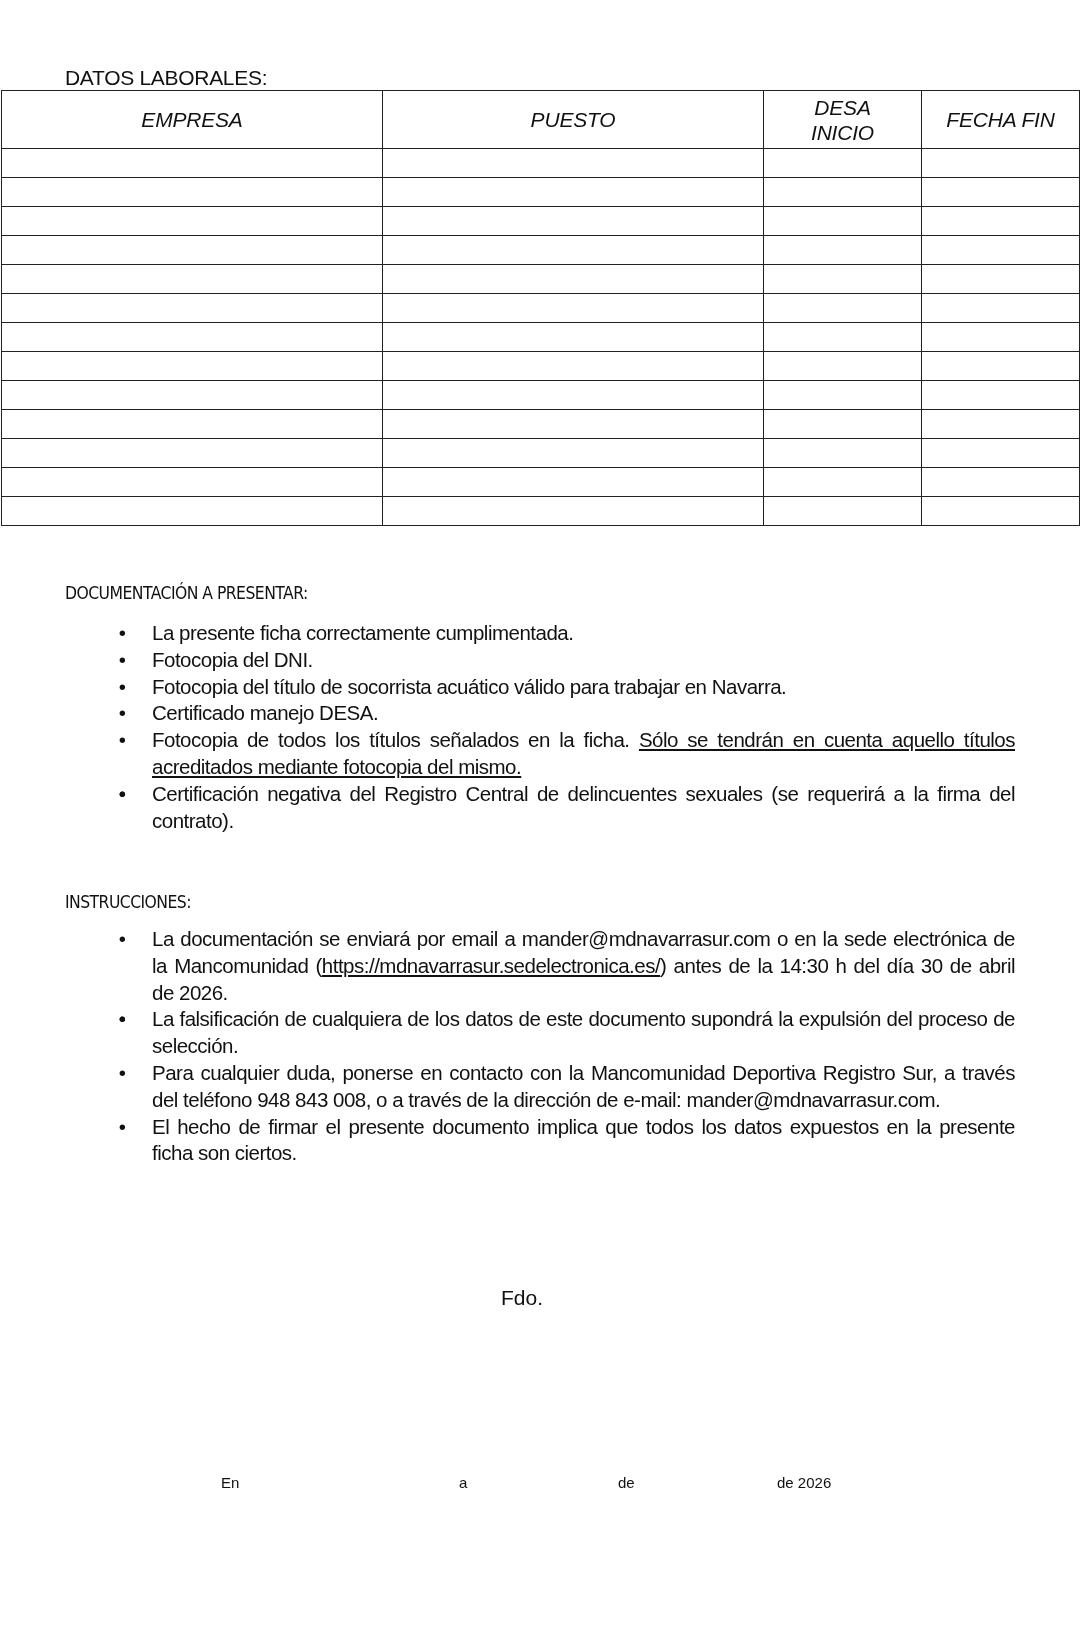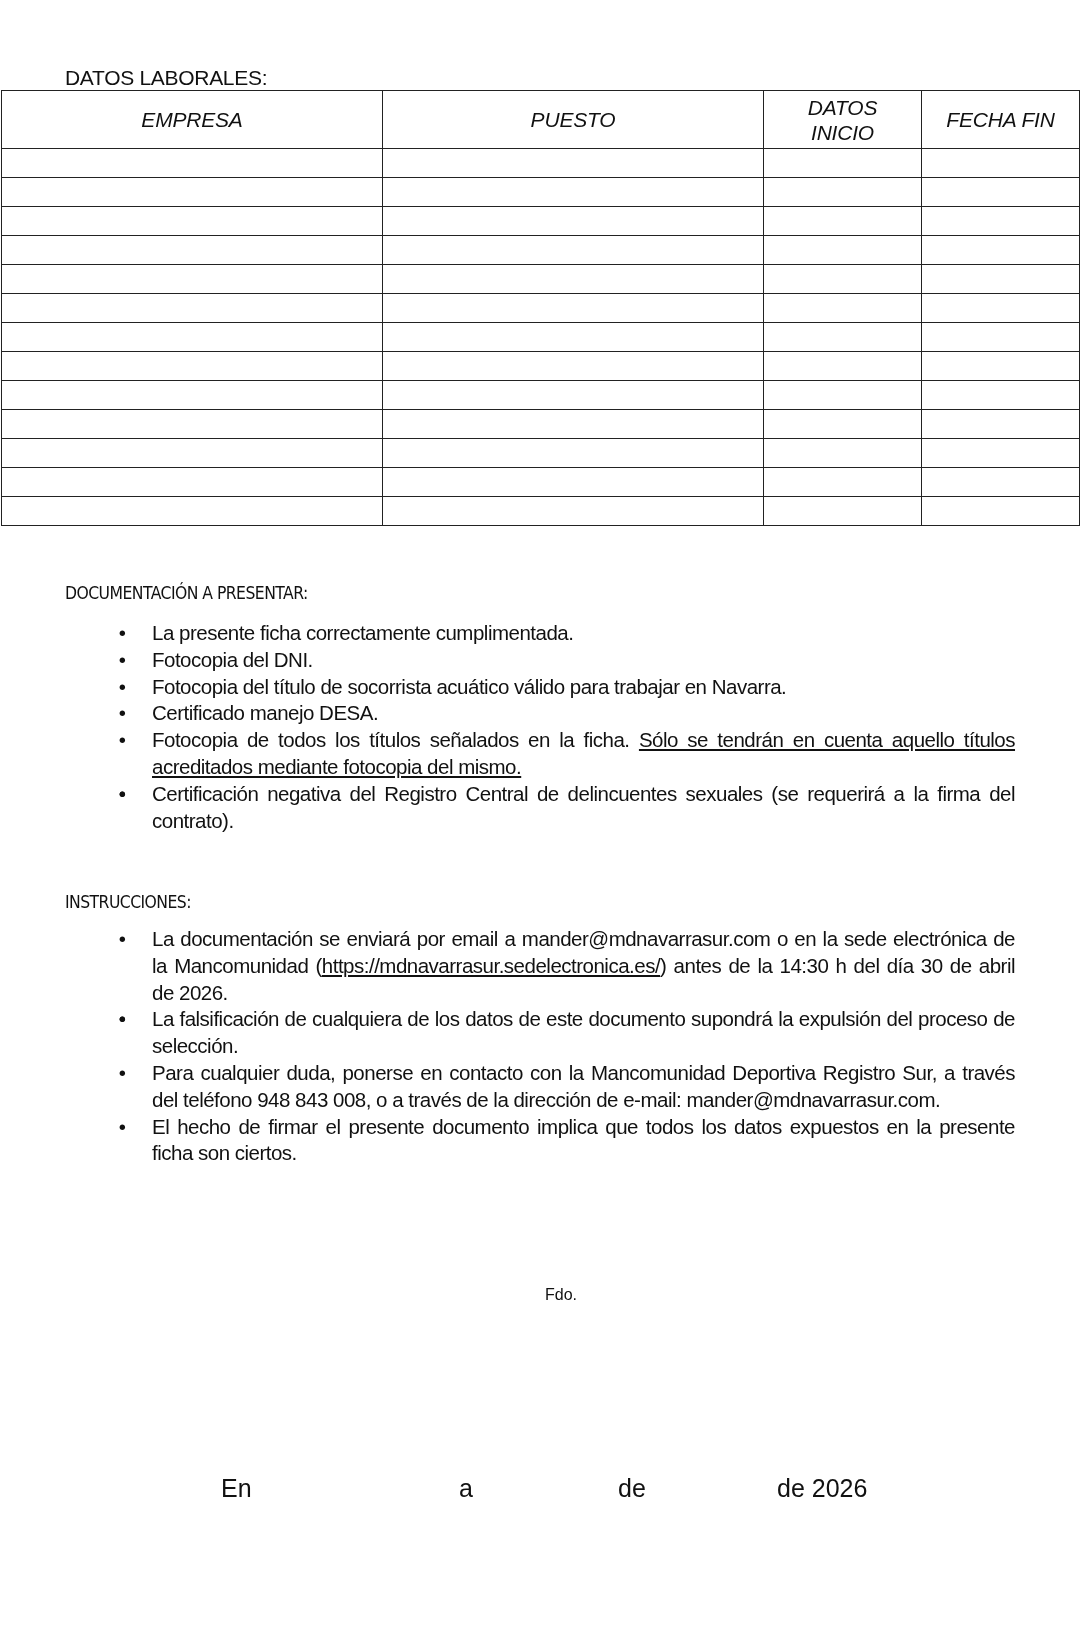--- a/index.html
+++ b/index.html
@@ -29,41 +29,41 @@
     font-size: 20.5px; line-height: 26.8px; letter-spacing: -0.5px;
     text-align: justify;
   }
   ul.bullets li .dot {
     position: absolute; left: 116px; top: 0; width: 12px; text-align: center;
   }
   .doc-list { top: 620px; }
   .ins-list { top: 926px; }
   .u { text-decoration: underline; }
   b { font-weight: normal; }
-  .fdo { left: 545px; top: 1286px; font-size: 16px; }
-  .datel { top: 1474px; font-size: 25px; }
+  .fdo { left: 501px; top: 1286px; font-size: 21px; }
+  .datel { top: 1474px; font-size: 15px; }
 </style>
 </head>
 <body>
 
 <div class="abs section-title-1">DATOS LABORALES:</div>
 
 <table class="work">
   <colgroup>
     <col style="width:381px">
       <col style="width:381px">
       <col style="width:158px">
       <col style="width:158px">
   </colgroup>
   <thead>
     <tr>
       <th>EMPRESA</th>
       <th>PUESTO</th>
       <th>
-        <span>DATOS</span><br>
+        <span>DESA</span><br>
         <span>INICIO</span>
       </th>
       <th>FECHA FIN</th>
     </tr>
   </thead>
   <tbody id="work-rows">
       <tr>
         <td></td>
         <td></td>
         <td></td>

